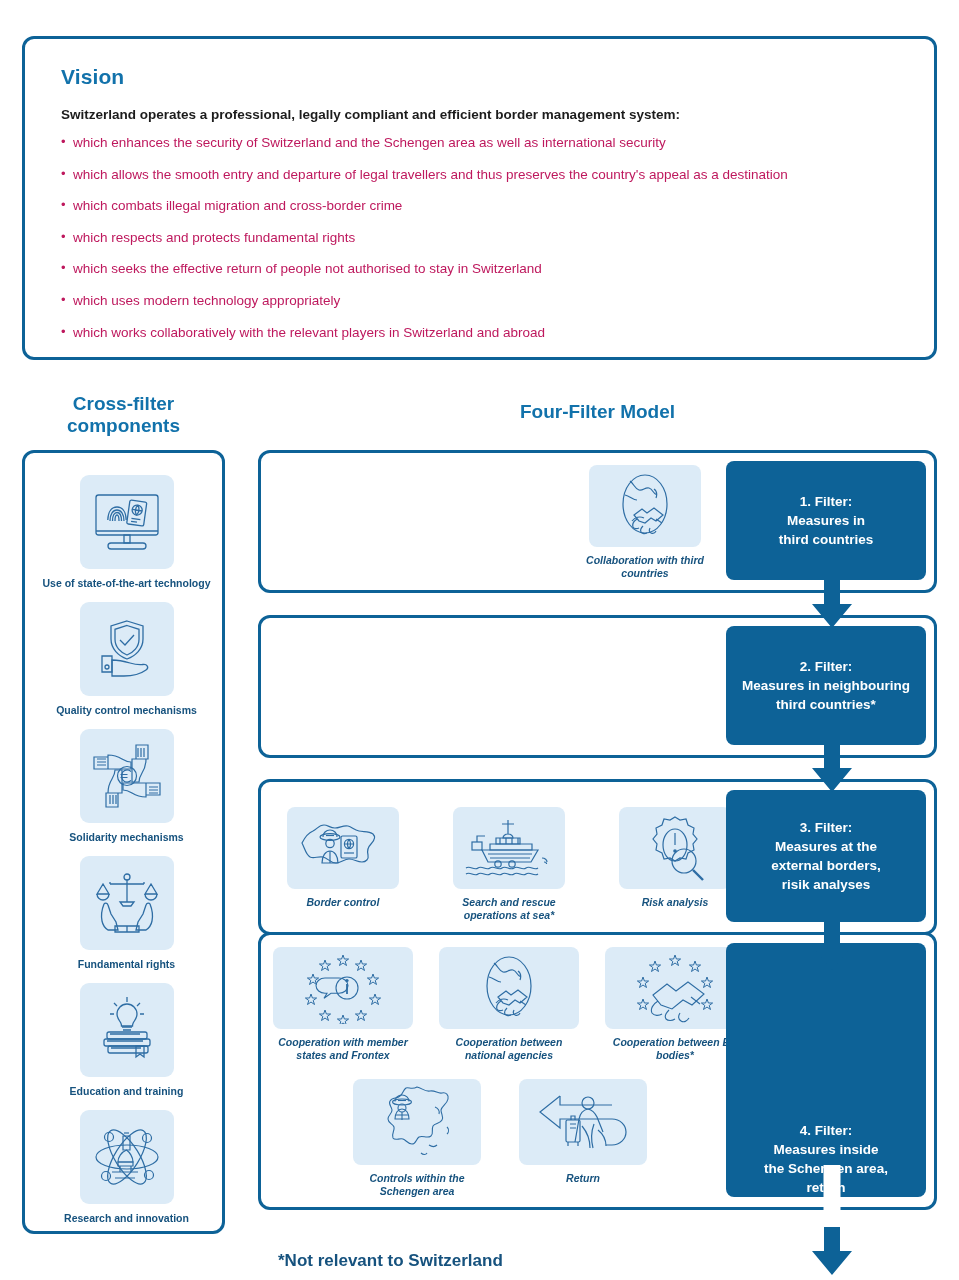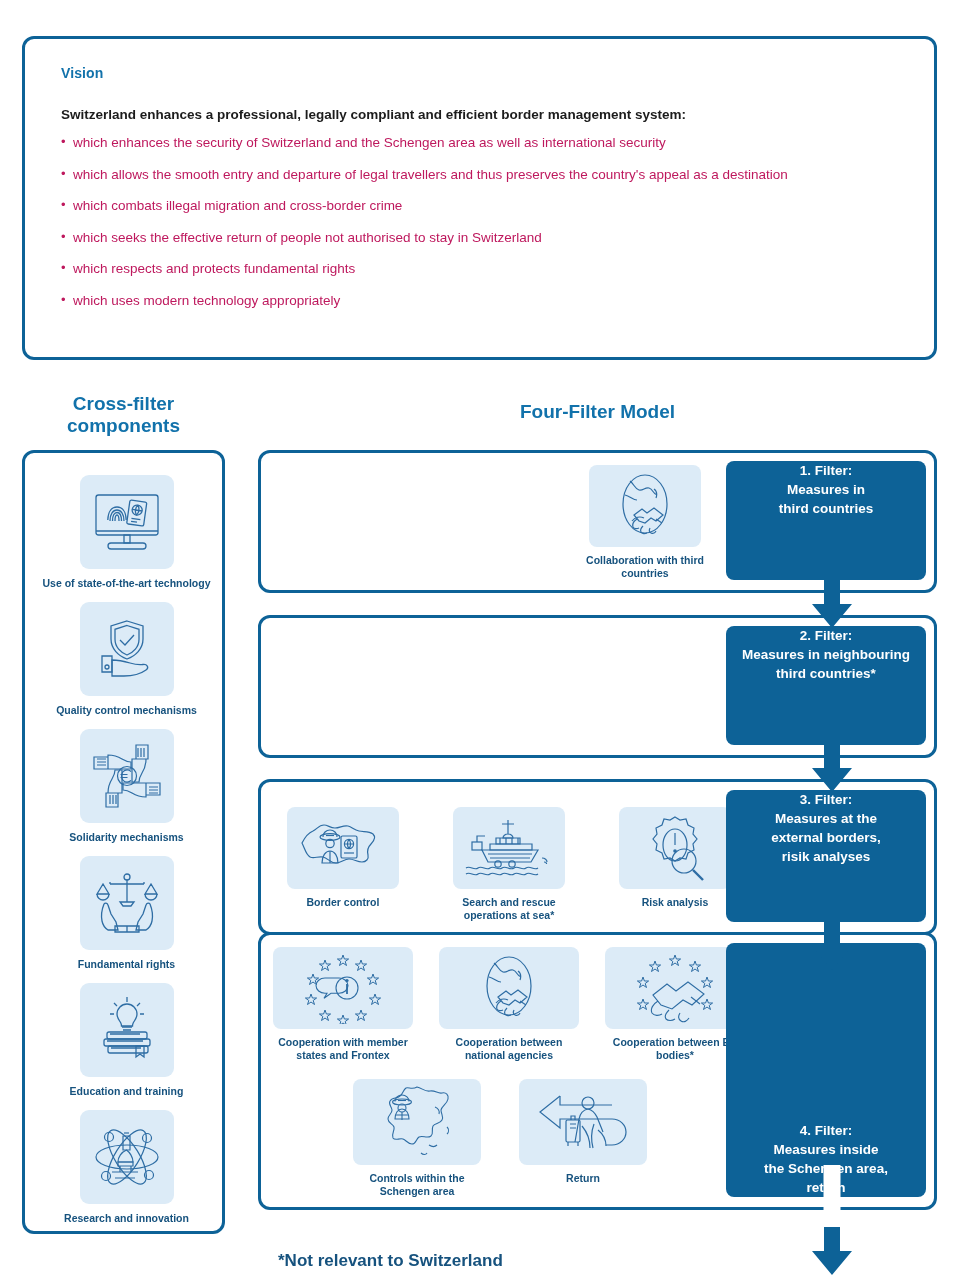--- a/index.html
+++ b/index.html
@@ -13,21 +13,21 @@
     color: #16527e;
   }
 
   
   #vision-box {
     position:absolute; left:22px; top:36px; width:915px; height:324px;
     border:3px solid #0d6297; border-radius:12px; background:#fff;
   }
   #vision-title {
     position:absolute; left:36px; top:26px;
-    font-size:14px; font-weight:bold; color:#1272ab; letter-spacing:.1px;
+    font-size:21px; font-weight:bold; color:#1272ab; letter-spacing:.1px;
   }
   #vision-lead {
     position:absolute; left:36px; top:68px; width:840px;
     font-size:13.5px; font-weight:bold; color:#1c1c1c;
   }
   #vision-list {
     position:absolute; left:36px; top:96px; width:860px;
     list-style:none; margin:0; padding:0;
   }
   #vision-list li {
@@ -69,65 +69,66 @@
     border:3px solid #0d6297; border-radius:12px; background:#fff;
   }
   #panel1 { top:450px; height:143px; }
   #panel2 { top:615px; height:143px; }
   #panel3 { top:779px; height:156px; }
   #panel4 { top:932px; height:278px; }
 
   .filter-box {
     position:absolute; right:8px; background:#0d6297; border-radius:8px;
     color:#fff; font-weight:bold; font-size:13.5px; line-height:19px;
-    display:flex; justify-content:center; text-align:center;
+    display:flex; align-items:center; justify-content:center; text-align:center;
   }
   #fbox1 { top:8px; width:200px; height:119px; }
   #fbox2 { top:8px; width:200px; height:119px; }
   #fbox3 { top:8px; width:200px; height:132px; }
   #fbox4 { top:8px; width:200px; height:254px; align-items:flex-end; padding-top:88px; }
 
   
   .panel-icons { position:absolute; display:flex; }
   .p-item { width:124px; text-align:center; }
   .p-tile {
     width:112px; height:82px; margin:0 auto;
     background:#dcebf7; border-radius:8px;
     display:flex; align-items:center; justify-content:center;
   }
   .p-label {
     margin-top:7px; font-size:10.5px; font-weight:bold;
-    color:#16527e; line-height:12.5px;
+    color:#16527e; line-height:12.5px;font-style:italic;
   }
 
   
   .arrow { position:absolute; left:810px; width:44px; }
   #arrow1 { top:580px; height:50px; }
   #arrow2 { top:744px; height:50px; }
   #arrow3 { top:922px; height:50px; }
   #arrow4 { top:1165px; height:112px; }
 
   #footnote {
     position:absolute; left:278px; top:1251px;
     font-size:17px; font-weight:bold; color:#16527e;
   }
 </style>
 </head>
 <body>
 
 <div id="vision-box">
   <div id="vision-title">Vision</div>
-  <div id="vision-lead">Switzerland enhances a professional, legally compliant and efficient border management system:</div>
+  <div id="vision-lead">Switzerland operates a professional, legally compliant and efficient border management system:</div>
   <ul id="vision-list">
     <li>which enhances the security of Switzerland and the Schengen area as well as international security</li>
     <li>which allows the smooth entry and departure of legal travellers and thus preserves the country's appeal as a destination</li>
     <li>which combats illegal migration and cross-border crime</li>
+    <li>which respects and protects fundamental rights</li>
     <li>which seeks the effective return of people not authorised to stay in Switzerland</li>
-    <li>which respects and protects fundamental rights</li>
     <li>which uses modern technology appropriately</li>
+    <li>which works collaboratively with the relevant players in Switzerland and abroad</li>
   </ul>
 </div>
 
 <div id="cross-heading" class="col-heading">
   <span>Cross-filter</span><br>
   <span>components</span>
 </div>
 <div id="model-heading" class="col-heading">Four-Filter Model</div>
 
 <div id="sidebar">

